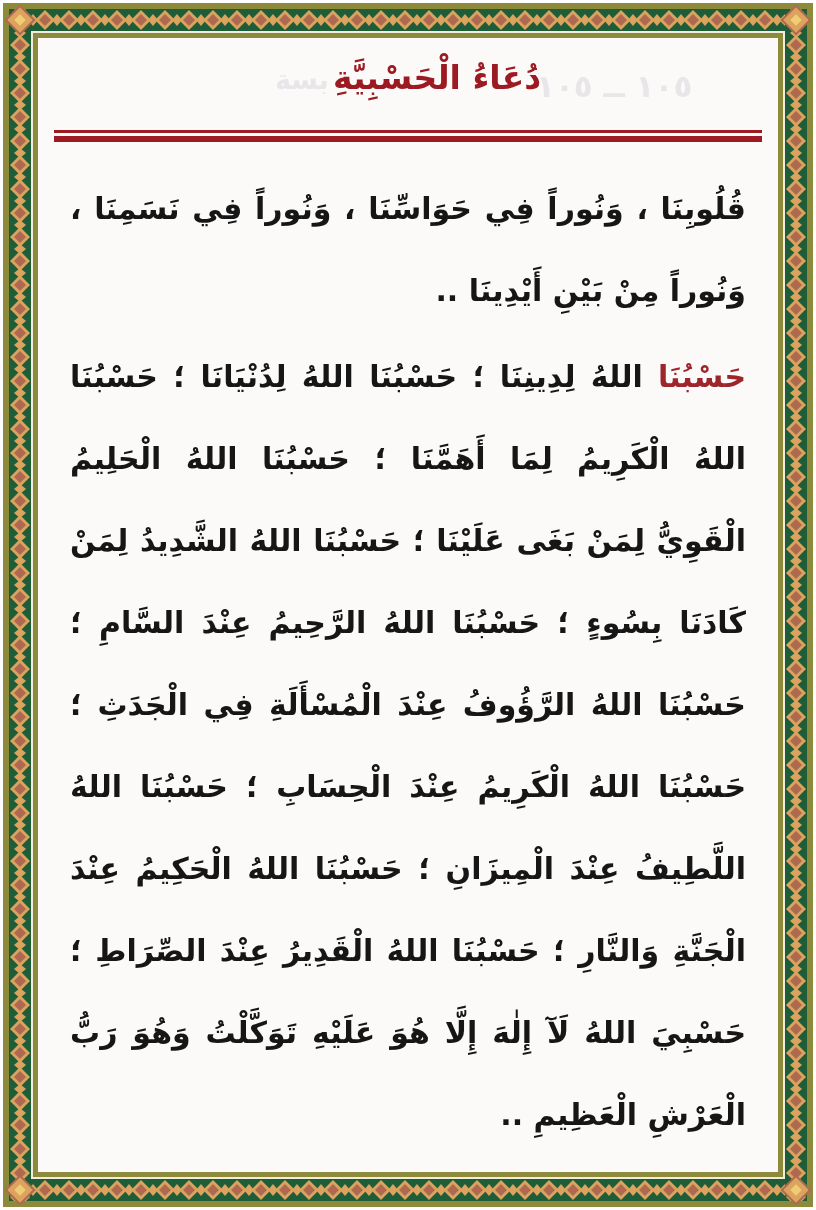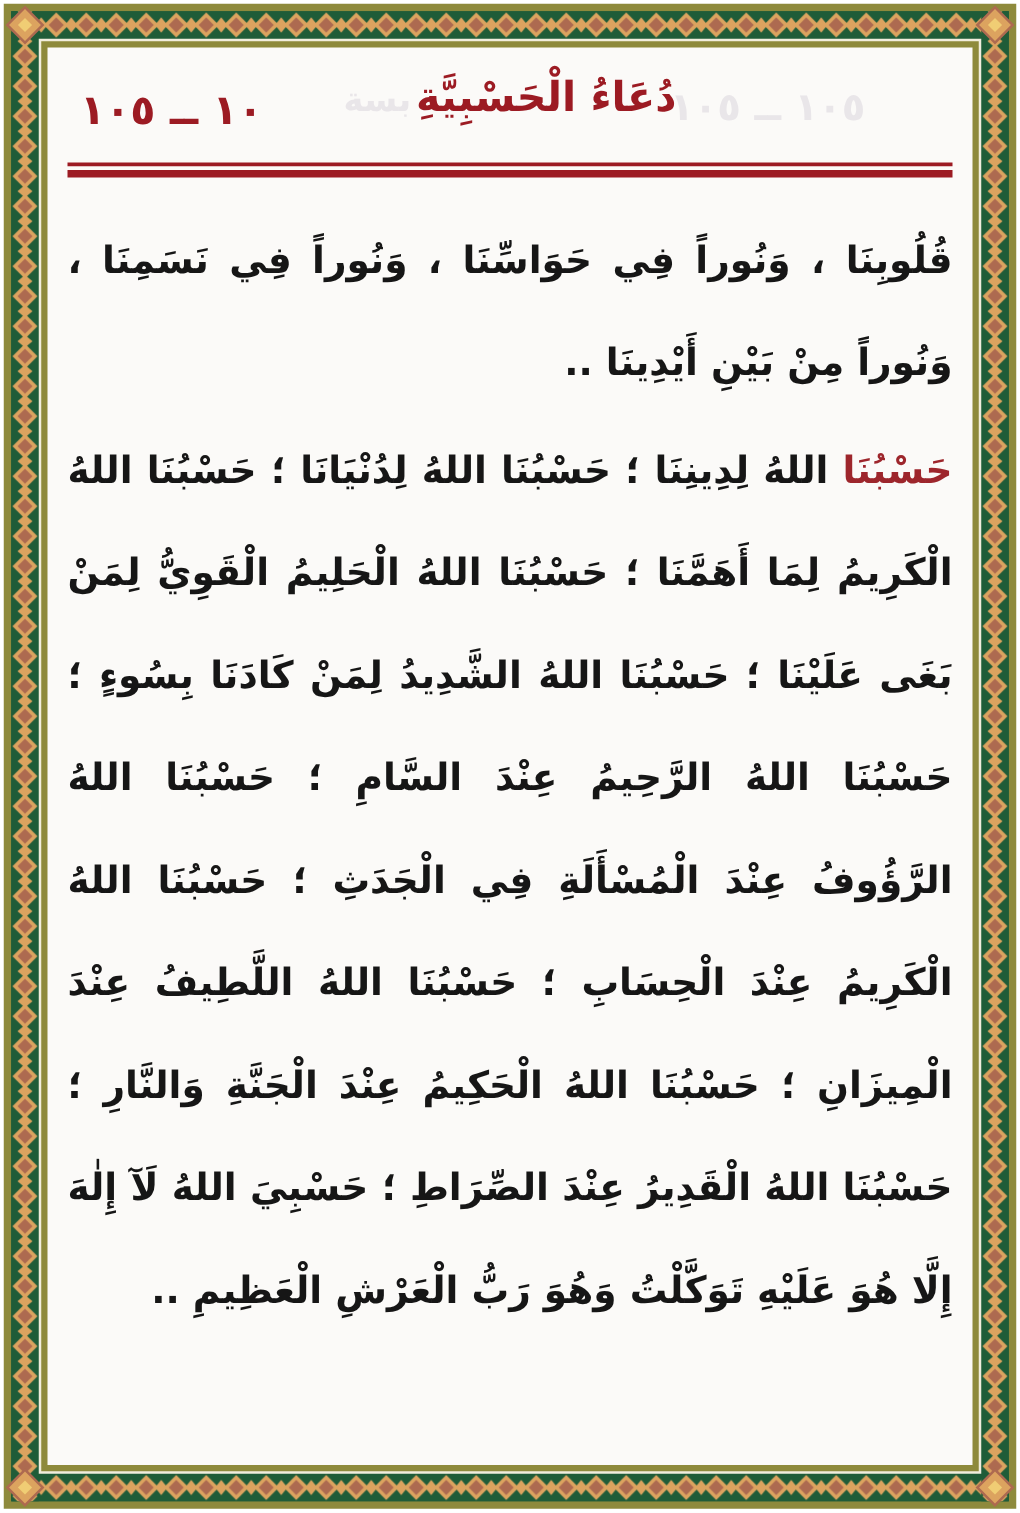--- a/index.html
+++ b/index.html
@@ -66,21 +66,21 @@
     box-sizing:border-box;
   }
   .prayer{
     margin:26px 16px 0;
     font-size:30px;
     font-weight:700;
     line-height:82px;
     color:var(--ink);
     text-align:justify;
   }
-  .prayer p{margin:0 0 4px;}
+  .prayer p{margin:0 16px 4px;}
   .lead{color:var(--lead-red);}
 </style>
 </head>
 <body>
 
 <div class="page">
 
   <svg class="frame" viewBox="0 0 816 1210" xmlns="http://www.w3.org/2000/svg" aria-hidden="true">
     <defs>
       <pattern id="chainHT" x="9" y="9" width="24" height="22" patternUnits="userSpaceOnUse">
@@ -142,21 +142,20 @@
       <rect x="-10" y="-10" width="20" height="20" style="fill:var(--frame-tan);stroke:var(--frame-brown);stroke-width:2"></rect>
       <rect x="-4" y="-4" width="8" height="8" style="fill:var(--frame-gold)"></rect>
     </g>
   </svg>
 
   <div class="content">
 
     <div class="header">
       <span class="ghost-nums">١٠٥ ــ ١٠٥</span>
       <h1 class="title"><span>دُعَاءُ الْحَسْبِيَّةِ</span><span class="ghost-frag">بسة</span></h1>
-      <span class="page-num">١٠ ــ ١٠٥</span>
     </div>
 
     <div class="rule"></div>
 
     <main class="prayer">
       <p><span class="lead"></span><span>قُلُوبِنَا ، وَنُوراً فِي حَوَاسِّنَا ، وَنُوراً فِي نَسَمِنَا ، وَنُوراً مِنْ بَيْنِ أَيْدِينَا ..</span></p>
       <p><span class="lead">حَسْبُنَا</span><span> اللهُ لِدِينِنَا ؛ حَسْبُنَا اللهُ لِدُنْيَانَا ؛ حَسْبُنَا اللهُ الْكَرِيمُ لِمَا أَهَمَّنَا ؛ حَسْبُنَا اللهُ الْحَلِيمُ الْقَوِيُّ لِمَنْ بَغَى عَلَيْنَا ؛ حَسْبُنَا اللهُ الشَّدِيدُ لِمَنْ كَادَنَا بِسُوءٍ ؛ حَسْبُنَا اللهُ الرَّحِيمُ عِنْدَ السَّامِ ؛ حَسْبُنَا اللهُ الرَّؤُوفُ عِنْدَ الْمُسْأَلَةِ فِي الْجَدَثِ ؛ حَسْبُنَا اللهُ الْكَرِيمُ عِنْدَ الْحِسَابِ ؛ حَسْبُنَا اللهُ اللَّطِيفُ عِنْدَ الْمِيزَانِ ؛ حَسْبُنَا اللهُ الْحَكِيمُ عِنْدَ الْجَنَّةِ وَالنَّارِ ؛ حَسْبُنَا اللهُ الْقَدِيرُ عِنْدَ الصِّرَاطِ ؛ حَسْبِيَ اللهُ لَآ إِلٰهَ إِلَّا هُوَ عَلَيْهِ تَوَكَّلْتُ وَهُوَ رَبُّ الْعَرْشِ الْعَظِيمِ ..</span></p>
     </main>
 
   </div>

